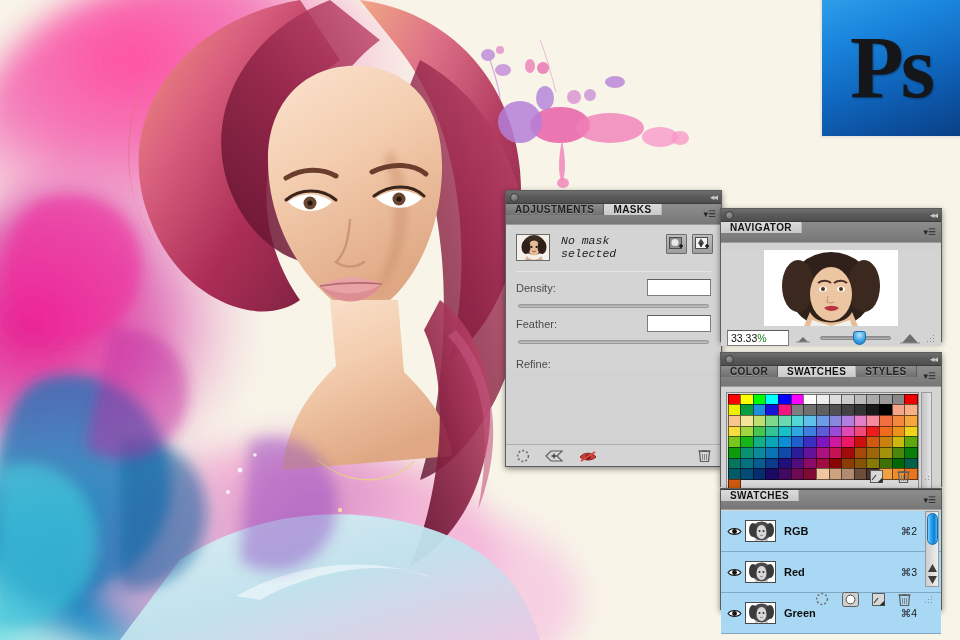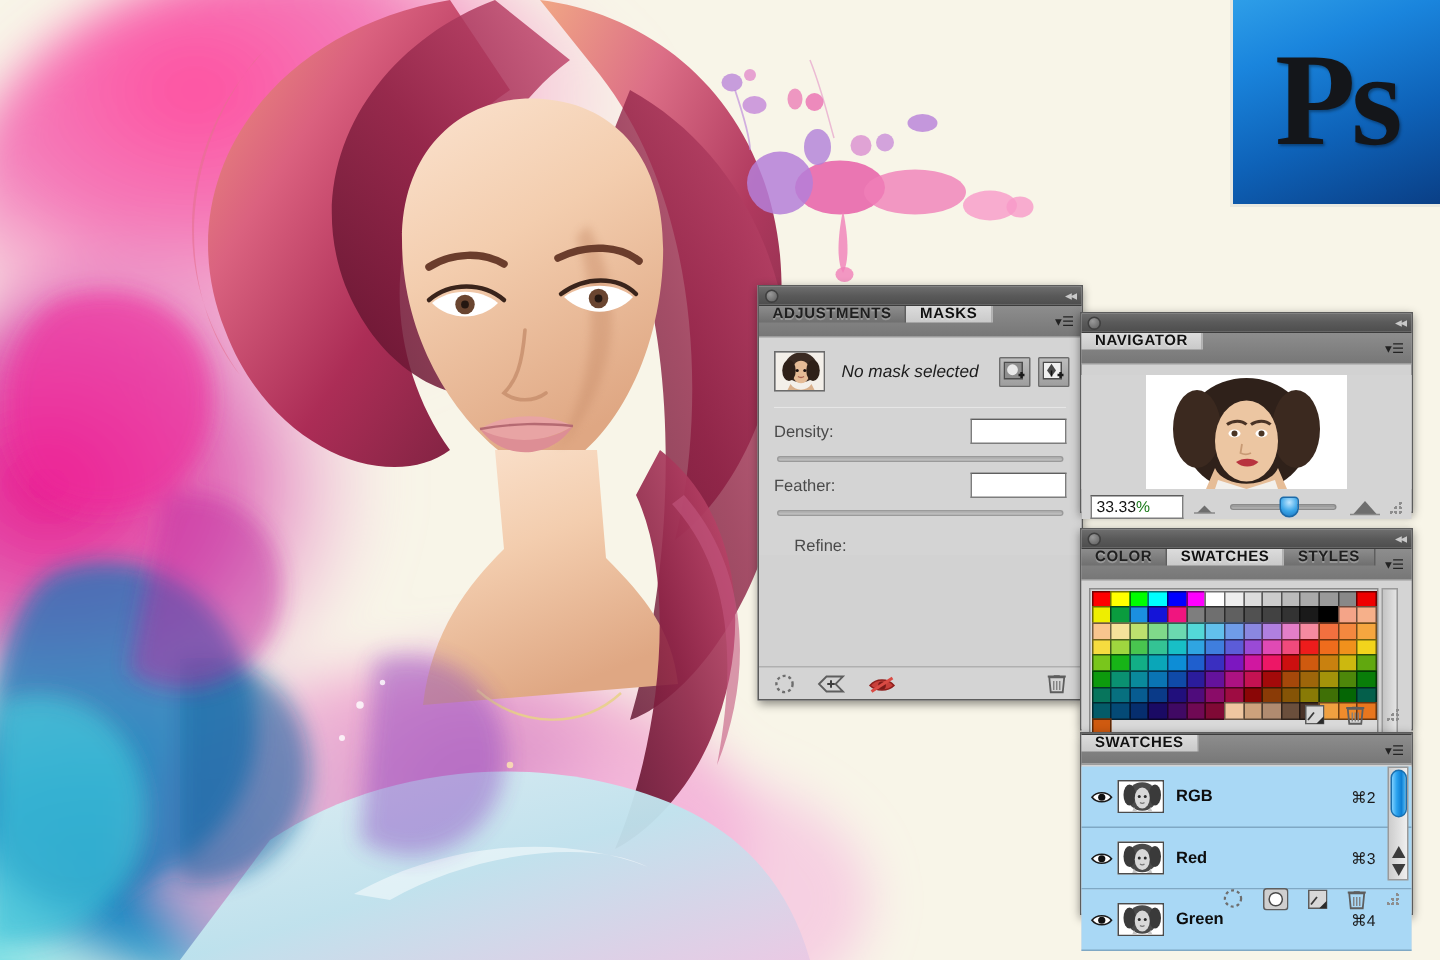--- a/index.html
+++ b/index.html
@@ -63,21 +63,21 @@
   }
   .tab-fill { flex: 1; }
   .panel-menu {
     align-self: center; margin-right: 5px;
     font-size: 9px; color: #222; line-height: 10px; white-space: nowrap;
   }
   .panel-body { background: #d4d4d4; }
 
   
   #masks { left: 505px; top: 190px; width: 217px; height: 277px; }
-  .mask-head { display: flex; align-items: center; padding: 9px 8px 6px 10px; }
+  .mask-head { display: flex; align-items: flex-start; padding: 9px 8px 6px 10px; font-family: Liberation Mono, monospace; }
   .mask-thumb {
     width: 34px; height: 27px; border: 1px solid #6b6b6b; background: #bbb;
     overflow: hidden; position: relative; flex: none;
   }
   .mask-label {
     margin-left: 11px; font-style: italic; font-size: 11.5px; color: #1d1d1d;
     flex: 1;
   }
   .mask-btns { display: flex; gap: 5px; }
   .mask-btn {
@@ -92,21 +92,21 @@
   .num-field {
     width: 64px; height: 17px; background: #fff;
     border: 1px solid #7d7d7d; border-top-color: #5f5f5f;
   }
   .slider-track {
     margin: 6px 12px 0 12px; height: 4px; border-radius: 2px;
     background: linear-gradient(to bottom, #a8a8a8, #c6c6c6);
     border: 1px solid #9a9a9a;
   }
   .refine-row { display: flex; align-items: flex-start; padding: 10px 10px 0 10px; }
-  .refine-label { font-size: 11px; color: #4a4a4a; width: 62px; padding-top: 4px; text-align: center; }
+  .refine-label { font-size: 11px; color: #4a4a4a; width: 62px; padding-top: 4px; }
   .btn-col { flex: 1; display: flex; flex-direction: column; gap: 8px; align-items: flex-end; }
   .pill {
     width: 109px; height: 19px; border-radius: 10px;
     background: linear-gradient(to bottom, #f2f2f2 0%, #dcdcdc 48%, #cfcfcf 52%, #e2e2e2 100%);
     border: 1px solid #8c8c8c;
     font-size: 11px; color: #3a3a3a;
     display: flex; align-items: center; justify-content: center;
   }
   .mask-footer {
     position: absolute; left: 0; right: 0; bottom: 0; height: 22px;

